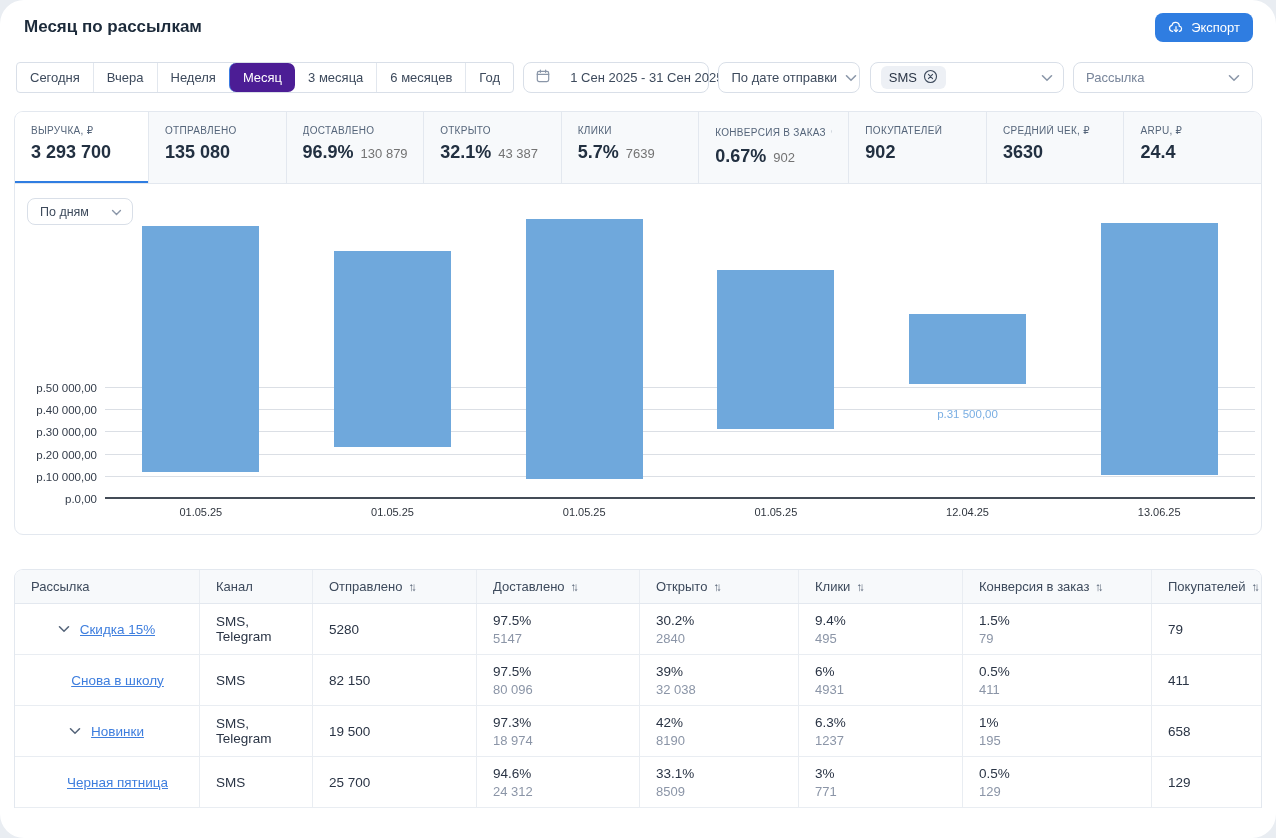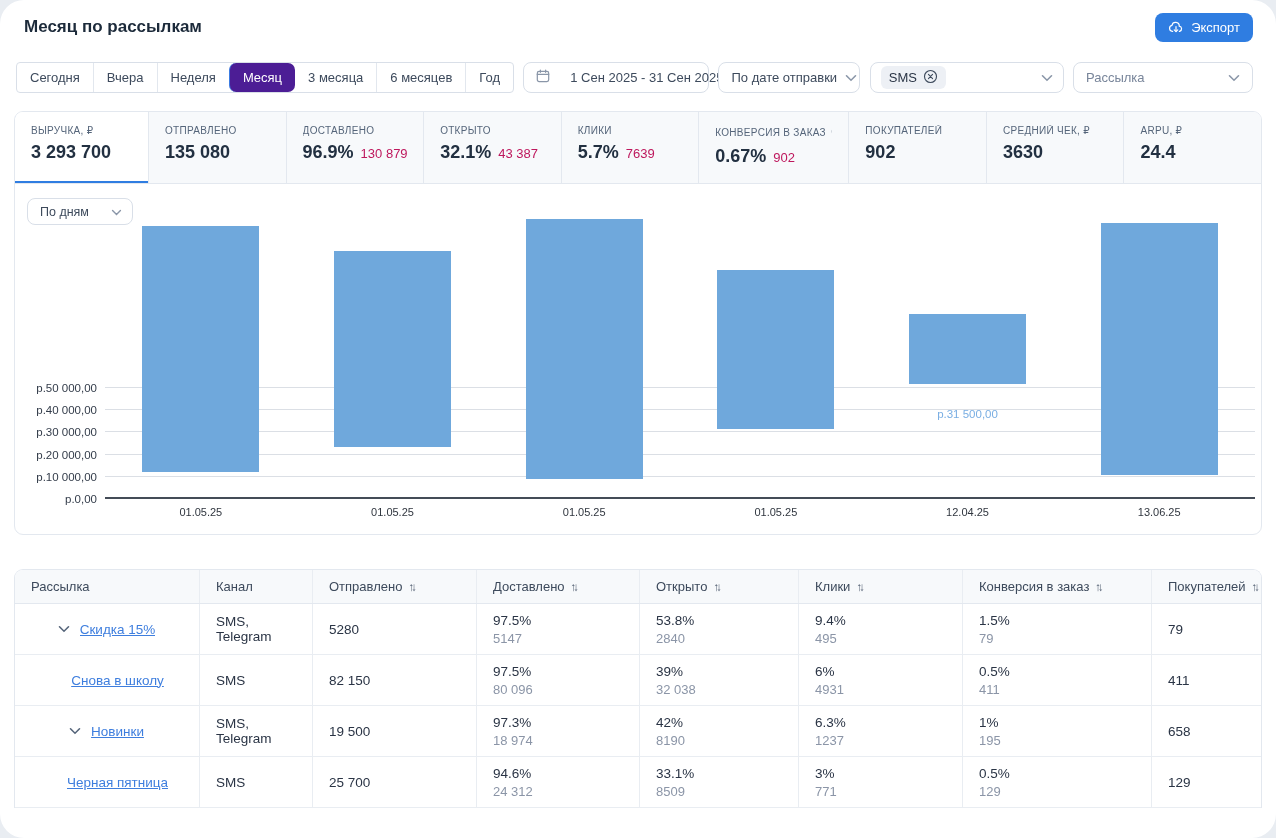--- a/index.html
+++ b/index.html
@@ -82,21 +82,21 @@
   .stat-card:first-child { flex: 0 0 134px; border-top-left-radius: 8px; }
   .stat-card.wide { flex: 1.12 1 0; }
   .stat-card:last-child { border-right: none; border-top-right-radius: 8px; }
   .stat-card.active { background: #ffffff; box-shadow: inset 0 -2px 0 #2f7de1; }
   .stat-label {
     font-size: 10px; letter-spacing: .3px; color: #55657a; font-weight: 500;
     display: flex; align-items: center; gap: 5px; white-space: nowrap; overflow: hidden;
   }
   .stat-value-row { margin-top: 6px; display: flex; align-items: baseline; gap: 7px; }
   .stat-value { font-size: 18px; font-weight: 700; color: #223041; white-space: nowrap; }
-  .stat-secondary { font-size: 13px; color: #be185d; white-space: nowrap; }
+  .stat-secondary { font-size: 13px; color: #737373; white-space: nowrap; }
   .info-ic { color: #55657a; flex: 0 0 auto; }
   
   .chart-area { position: relative; height: 351px; }
   .group-select {
     position: absolute; top: 14px; left: 12px; z-index: 3;
     display: flex; align-items: center; gap: 22px;
     height: 27px; border: 1px solid #d9dfe8; border-radius: 8px;
     padding: 0 10px 0 12px; font-size: 12.5px; color: #3d4a5c; background: #fff; cursor: pointer;
   }
   .plot-wrap { position: absolute; left: 0; right: 6px; top: 15px; }
@@ -410,21 +410,21 @@
             </span>
             <a class="row-link">Скидка 15%</a>
           </div>
           <div class="td">SMS, Telegram</div>
           <div class="td">5280</div>
           <div class="td">
             <div>97.5%</div>
             <div class="cell-sub">5147</div>
           </div>
           <div class="td">
-            <div>53.8%</div>
+            <div>30.2%</div>
             <div class="cell-sub">2840</div>
           </div>
           <div class="td">
             <div>9.4%</div>
             <div class="cell-sub">495</div>
           </div>
           <div class="td">
             <div>1.5%</div>
             <div class="cell-sub">79</div>
           </div>

